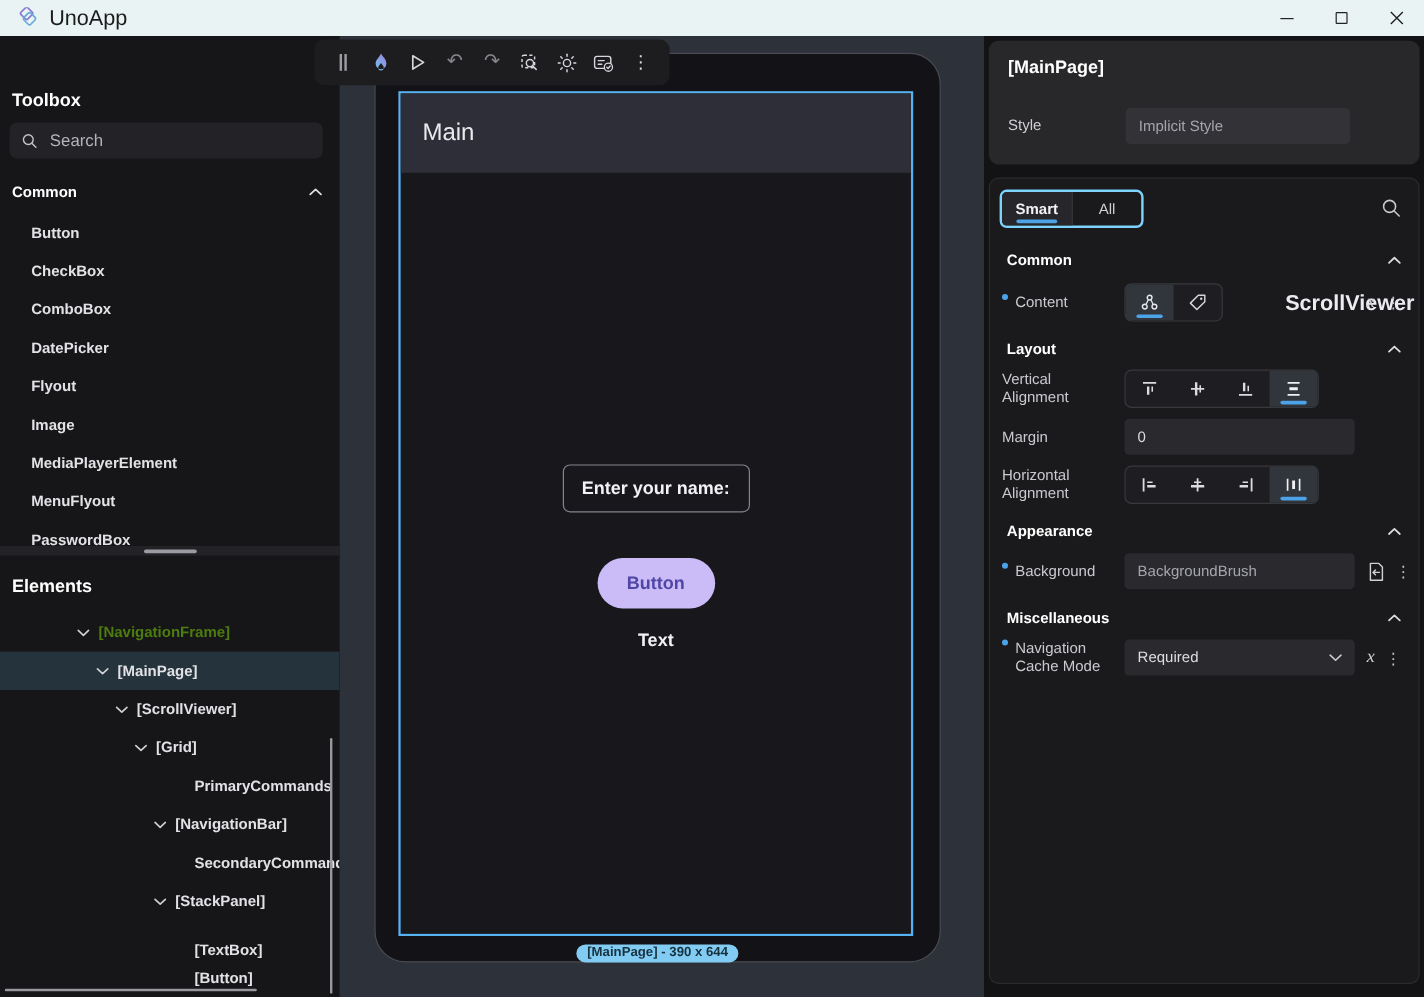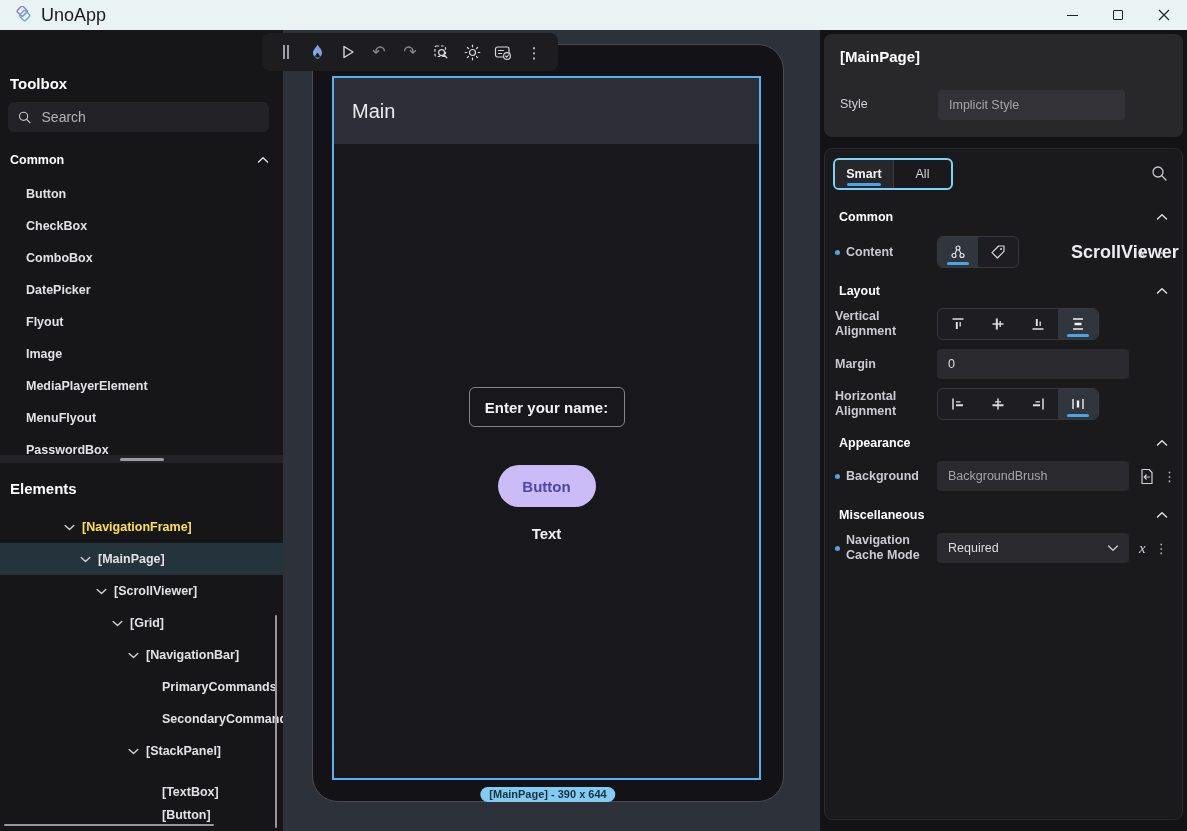--- a/index.html
+++ b/index.html
@@ -32,21 +32,21 @@
   .toolbox-section { top:123px; }
   .section-head .sec-label { font-size:12.5px; font-weight:bold; color:#fff; }
   .tb-list { position:absolute; left:0; top:148px; width:283px; }
   .tb-item { height:32px; display:flex; align-items:center; padding-left:26px; font-size:12.5px; font-weight:600; color:#e2e2e6; }
   .splitter { position:absolute; left:0; top:425px; width:283px; height:8px; background:#232327; display:flex; align-items:center; justify-content:center; }
   .splitter .grip { width:44px; height:3px; background:#9b9ba1; border-radius:2px; }
   .elements-title { top:450px; }
   .tree { position:absolute; left:0; top:481px; width:283px; }
   .tree-row { height:32px; display:flex; align-items:center; color:#e2e2e6; font-size:12.5px; font-weight:600; white-space:nowrap; }
   .tree-row.selected { background:#24333c; }
-  .tree-row.muted { color:#fde047; }
+  .tree-row.muted { color:#4d7c0f; }
   .tree-row .chev { width:18px; display:flex; align-items:center; }
   .vscroll { position:absolute; right:6px; top:585px; width:2px; height:213px; background:#97979d; border-radius:1px; }
   .hscroll { position:absolute; left:4px; bottom:5px; width:210px; height:2px; background:#97979d; border-radius:1px; }
 
   
   .canvas { position:absolute; left:283px; top:30px; width:537px; bottom:0; background:#2d3139; }
   .toolbar { position:absolute; left:262px; top:33px; height:38px; background:#1d1d20; border-radius:8px; display:flex; align-items:center; padding:0 12px; gap:7px; z-index:5; }
   .tool-btn { width:24px; height:26px; display:flex; align-items:center; justify-content:center; border-radius:4px; }
   .grip-bars { display:flex; gap:2px; }
   .grip-bars i { display:block; width:2px; height:14px; background:#9c9ca4; }
@@ -88,21 +88,21 @@
   .sec-misc-i { top:354px; }
 
   .prow { position:absolute; left:0; width:359px; display:flex; align-items:center; }
   .row-content { top:87px; height:32px; }
   .row-valign { top:159px; height:32px; }
   .row-margin { top:200px; height:30px; }
   .row-halign { top:239px; height:32px; }
   .row-background { top:312px; height:30px; }
   .row-cache { top:384px; height:30px; }
 
-  .prop-label { position:absolute; left:10px; display:flex; align-items:center; gap:6px;font-weight:bold; }
+  .prop-label { position:absolute; left:10px; display:flex; gap:6px; }
   .prop-label .txt { font-size:12.5px; color:#c9c9cf; line-height:1.18; }
   .prop-label .txt.wrap { width:76px; }
   .dot { width:5px; height:5px; border-radius:50%; background:#4da3e8; flex:0 0 auto; }
 
   .seg { position:absolute; left:112px; height:32px; display:flex; border:1px solid #38383d; border-radius:6px; background:#1e1e22; overflow:hidden; }
   .seg-btn { width:40px; height:30px; display:flex; align-items:center; justify-content:center; position:relative; }
   .seg-btn.selected { background:#31353c; }
   .seg-btn.selected::after { content:""; position:absolute; left:50%; transform:translateX(-50%); bottom:2px; width:22px; height:3px; background:#4da3e8; border-radius:2px; }
   .rotl { transform:rotate(-90deg); }
 
@@ -235,32 +235,32 @@
 
       <div class="tree-row" style="padding-left: 112px;">
         <span class="chev">
           <svg width="11" height="7" viewBox="0 0 11 7">
             <path d="M1.2 1.4 L5.5 5.4 L9.8 1.4" fill="none" stroke="#cfcfd4" stroke-width="1.4" stroke-linecap="round" stroke-linejoin="round"></path>
           </svg>
         </span>
         <span class="tree-label">[Grid]</span>
       </div>
 
+      <div class="tree-row" style="padding-left: 162px;">
+
+        <span class="tree-label">PrimaryCommands</span>
+      </div>
+
       <div class="tree-row" style="padding-left: 128px;">
         <span class="chev">
           <svg width="11" height="7" viewBox="0 0 11 7">
             <path d="M1.2 1.4 L5.5 5.4 L9.8 1.4" fill="none" stroke="#cfcfd4" stroke-width="1.4" stroke-linecap="round" stroke-linejoin="round"></path>
           </svg>
         </span>
         <span class="tree-label">[NavigationBar]</span>
-      </div>
-
-      <div class="tree-row" style="padding-left: 162px;">
-
-        <span class="tree-label">PrimaryCommands</span>
       </div>
 
       <div class="tree-row" style="padding-left: 162px;">
 
         <span class="tree-label">SecondaryCommands</span>
       </div>
 
       <div class="tree-row" style="padding-left: 128px;">
         <span class="chev">
           <svg width="11" height="7" viewBox="0 0 11 7">

